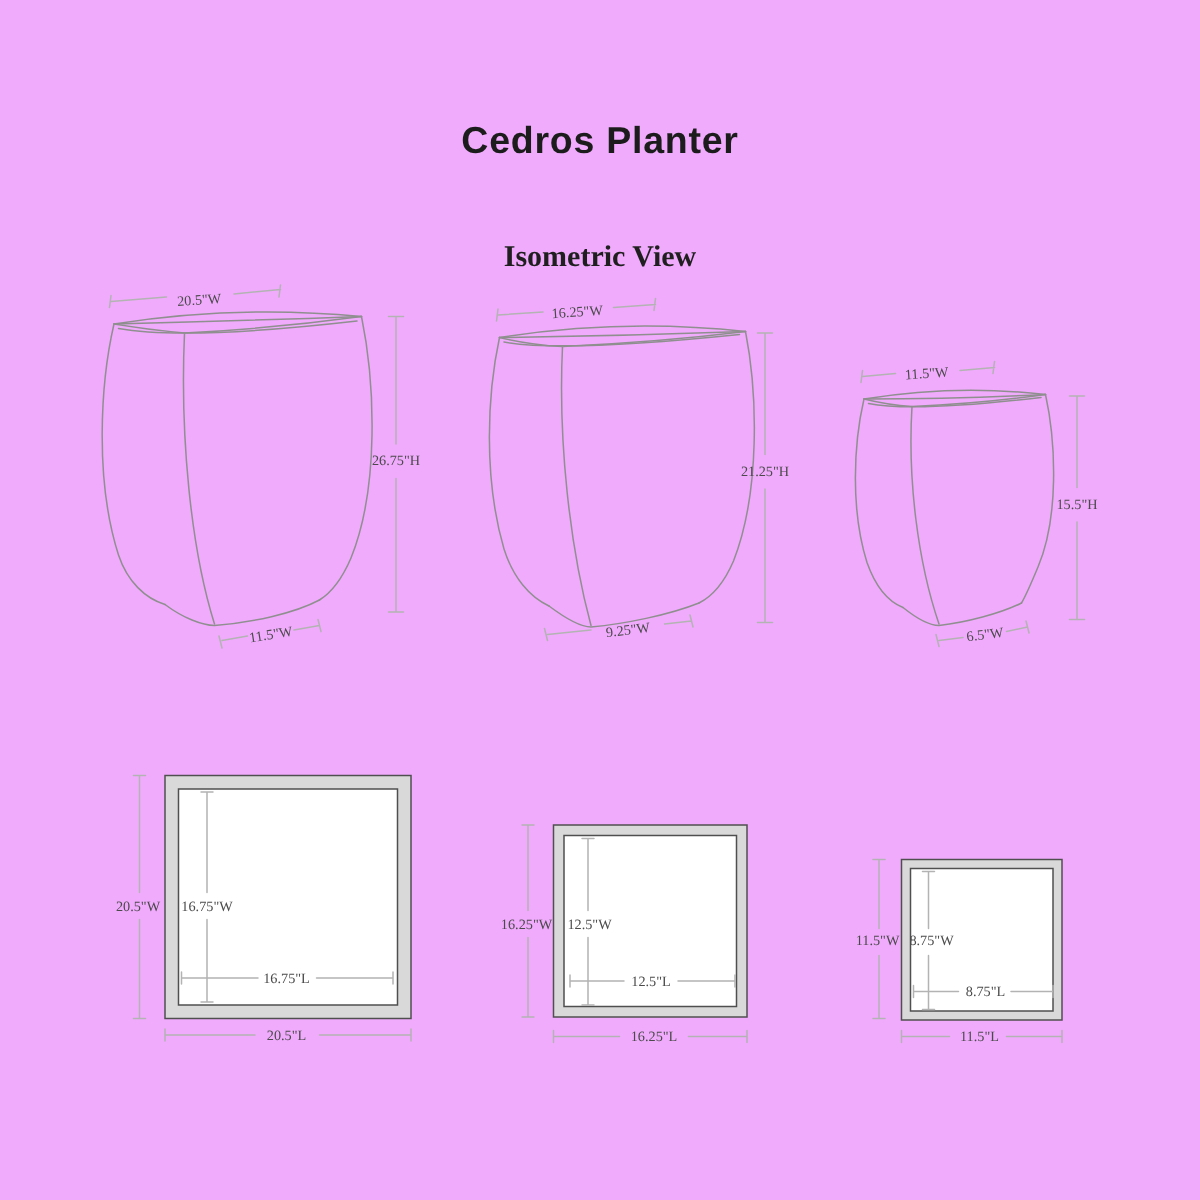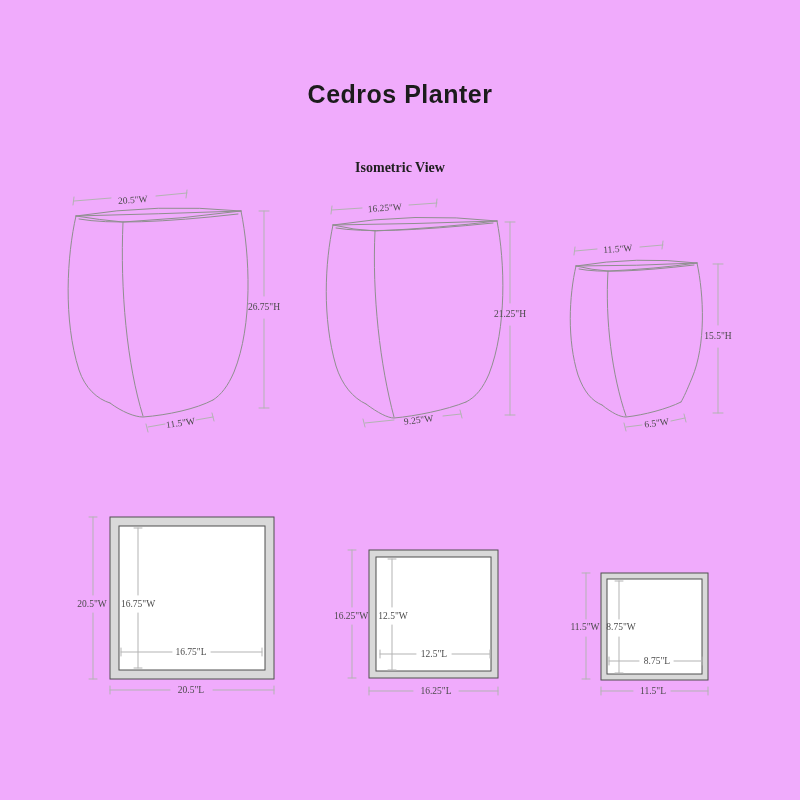--- a/index.html
+++ b/index.html
@@ -2,21 +2,21 @@
 <html><head>
 <meta charset="utf-8">
 <style>
   html,body{margin:0;padding:0;background:#ffffff;}
   .canvas{position:relative;width:800px;height:800px;background:#f0abfc;overflow:hidden;
           font-family:"Liberation Sans",sans-serif;}
   .page-title{position:absolute;top:80px;left:0;width:800px;text-align:center;
           font-family:"Liberation Sans",sans-serif;font-weight:bold;font-size:25px;
           color:#1c1c1c;letter-spacing:.5px;}
   .section-heading{position:absolute;left:0;width:800px;text-align:center;
-          font-family:"Liberation Serif",serif;font-weight:bold;font-size:14px;color:#1f1f1f;}
+          font-family:"Liberation Serif",serif;font-weight:bold;font-size:20px;color:#1f1f1f;}
   .section-heading.iso{top:160px;}
   .section-heading.topview{top:481px;}
   svg{position:absolute;top:0;left:0;}
   .draw{fill:none;stroke:#8f8f8f;stroke-width:1;stroke-linecap:round;stroke-linejoin:round;}
   .dim{fill:none;stroke:#b3b3b3;stroke-width:1;stroke-linecap:round;}
   .lbl{font-family:"Liberation Serif",serif;font-size:9.5px;fill:#4a4a4a;}
   .frame{fill:#d9d9d9;stroke:#4f4f4f;stroke-width:1;}
   .inner{fill:#ffffff;stroke:#4f4f4f;stroke-width:1;}
 </style>
 </head>

